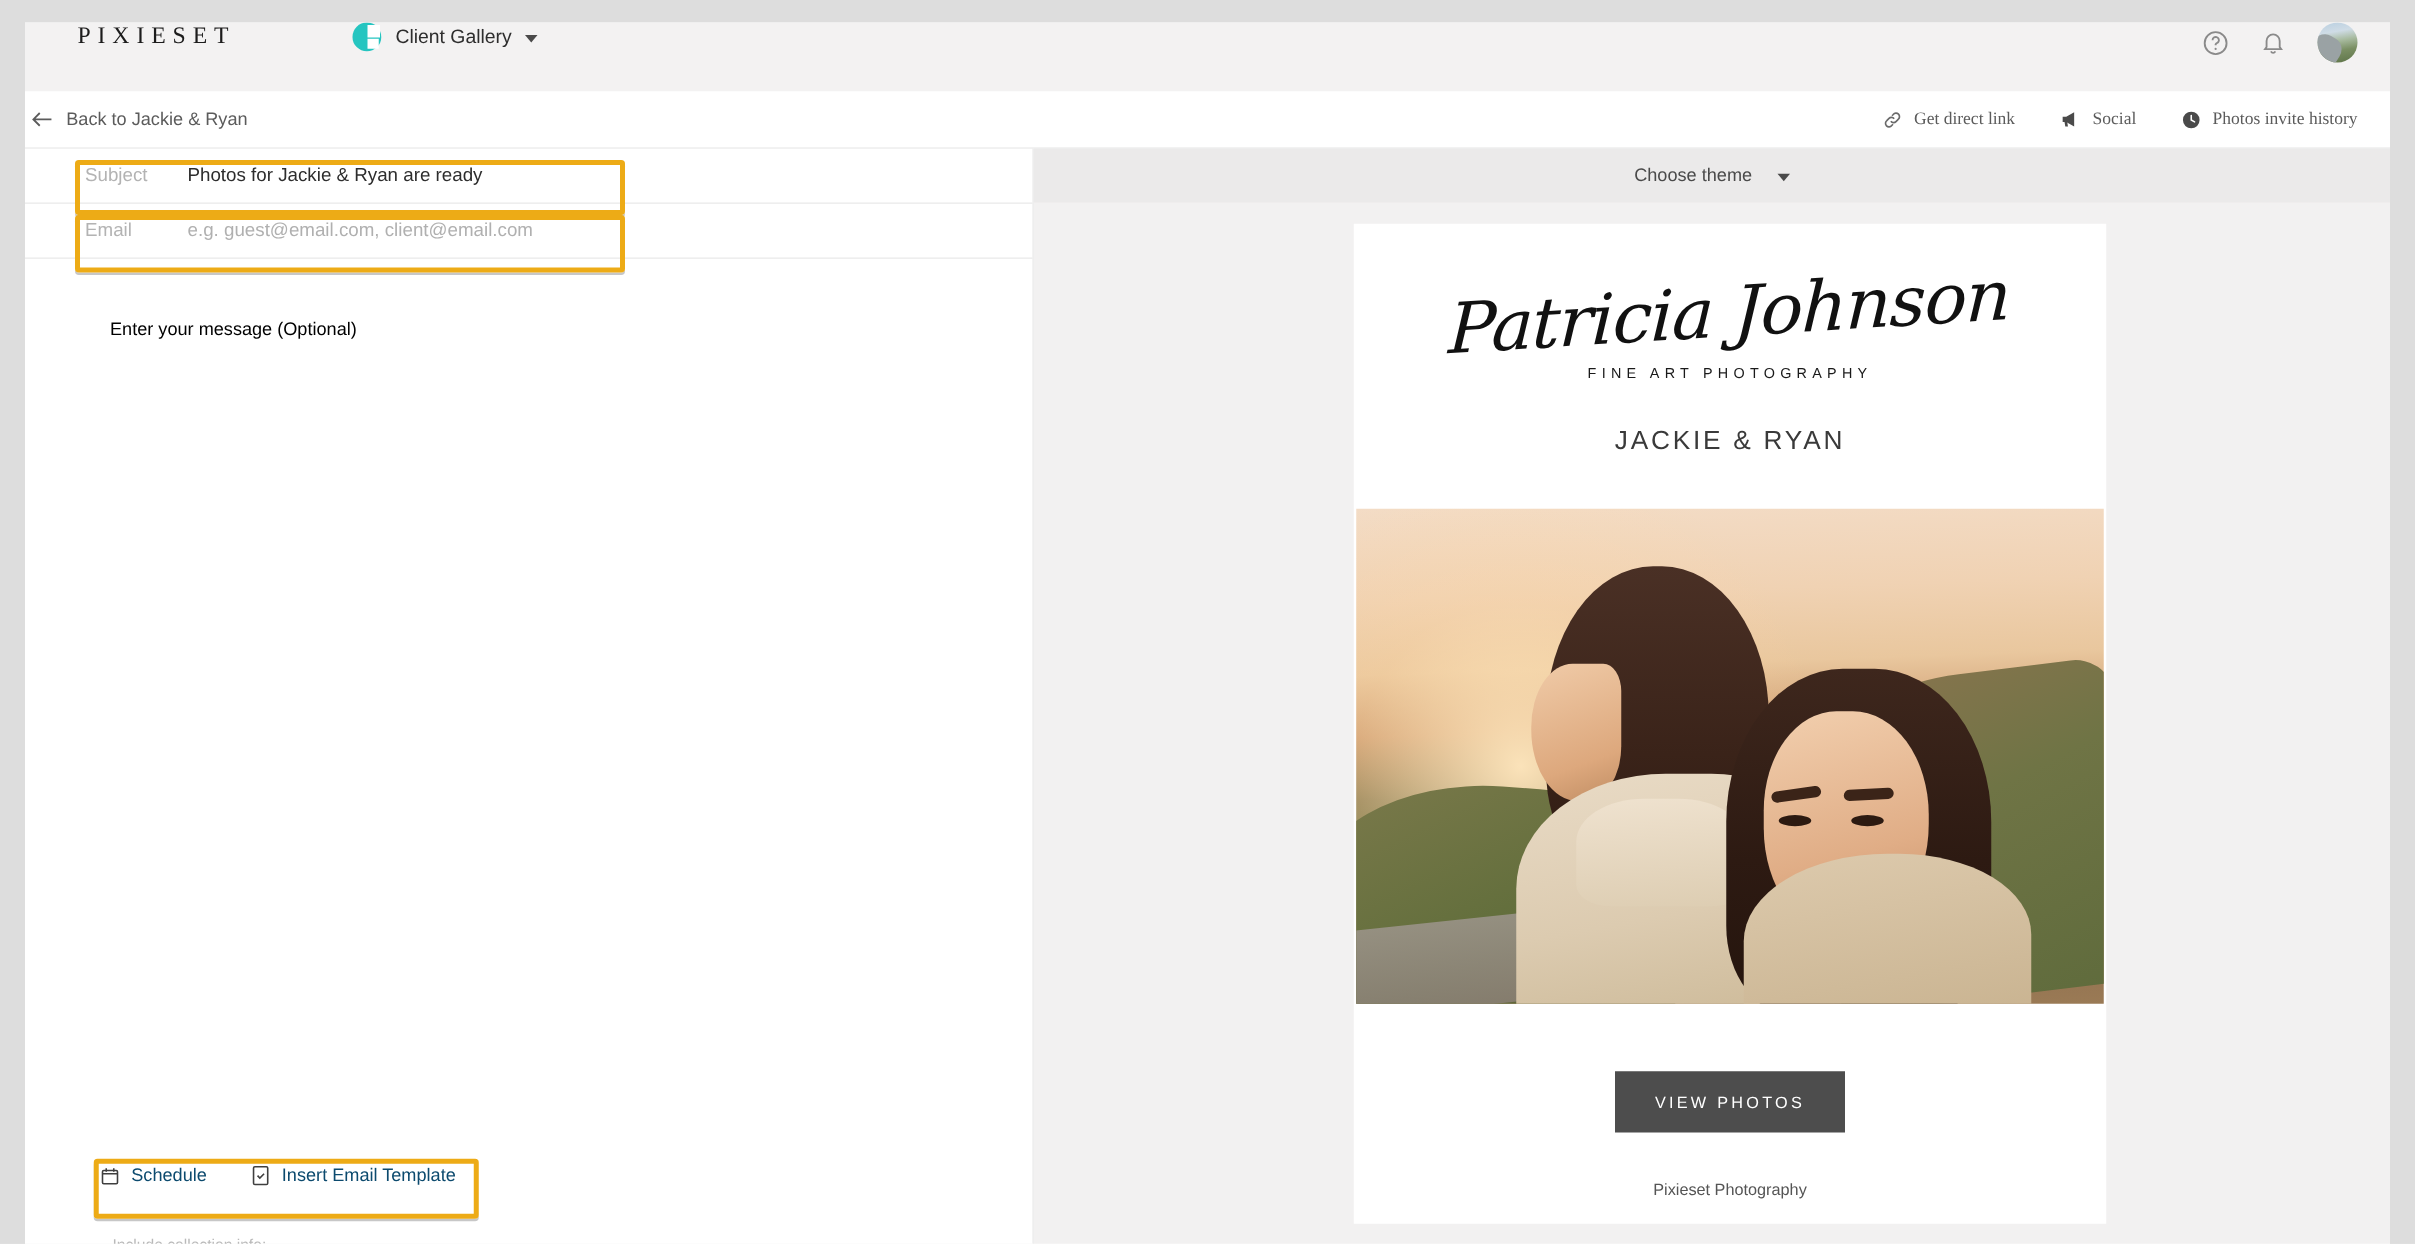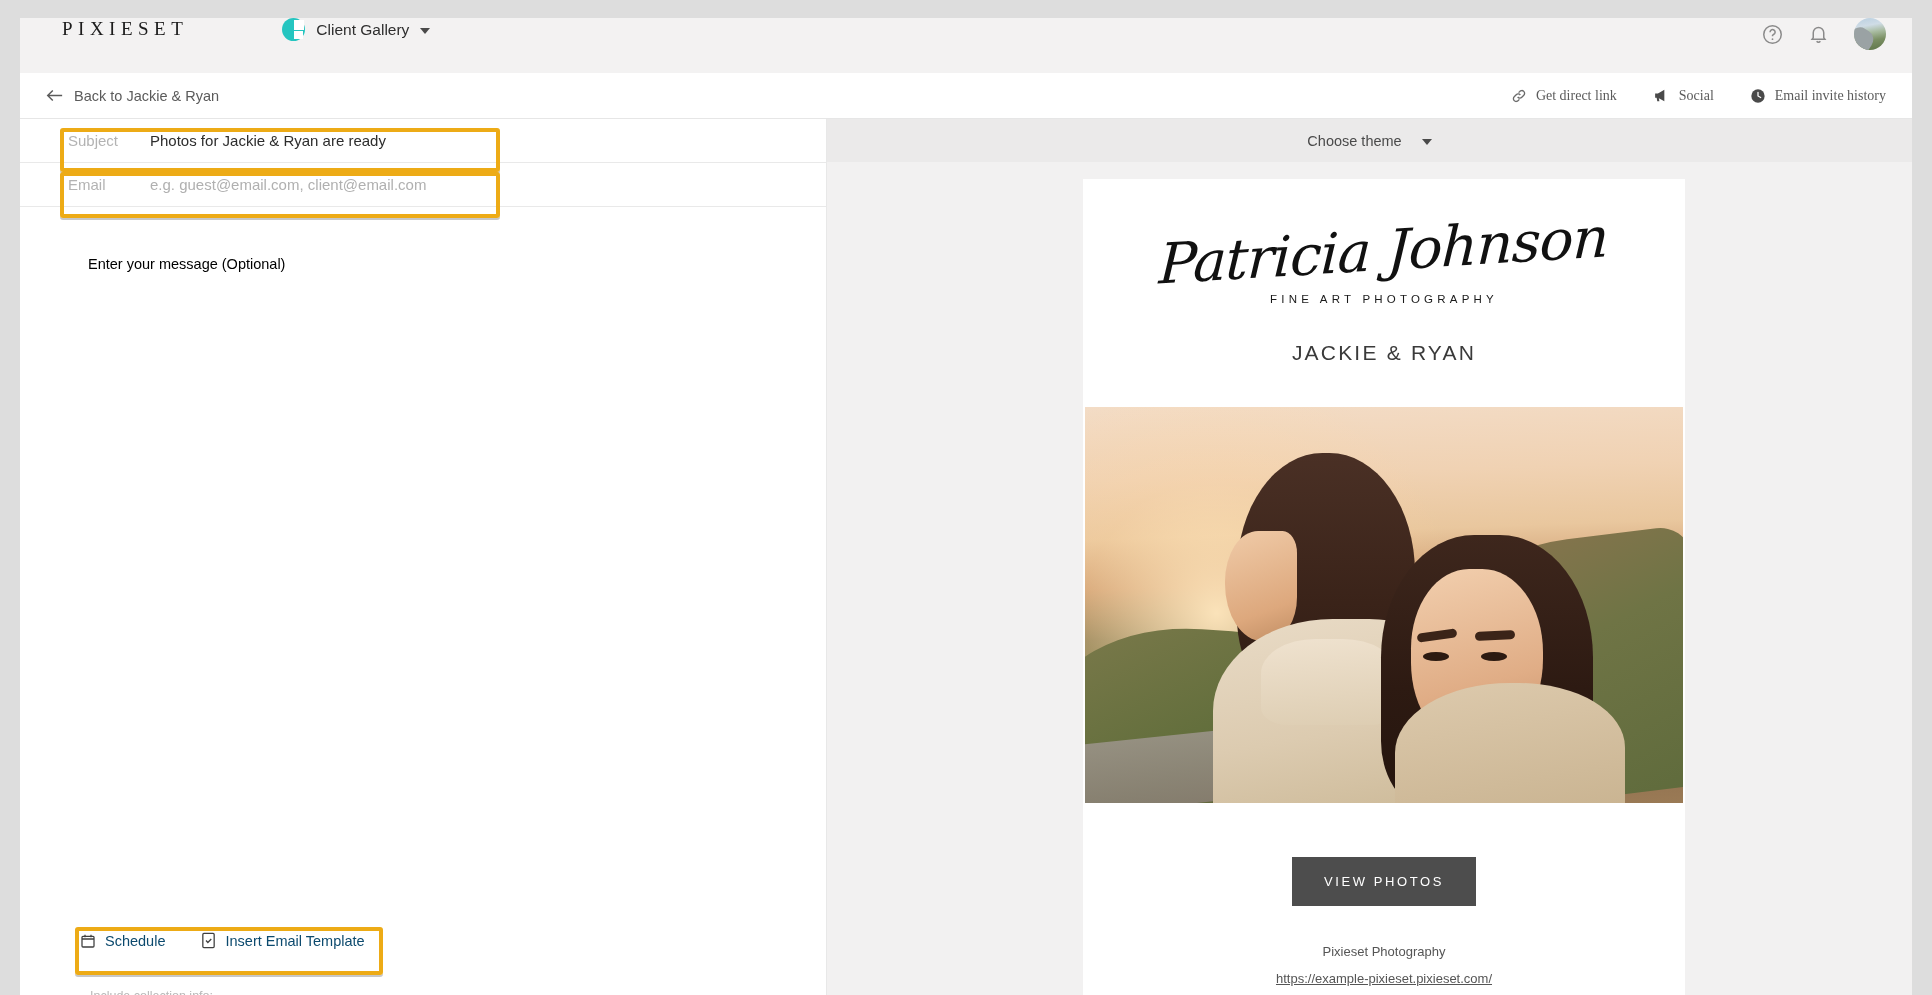--- a/index.html
+++ b/index.html
@@ -74,21 +74,21 @@
     content: ""; position: absolute; left: -6px; bottom: -4px;
     width: 24px; height: 26px; background: #9aa2a4;
     transform: rotate(32deg); border-radius: 40%;
   }
 
   
   .subbar {
     height: 46px; background: #ffffff;
     border-bottom: 1px solid #e6e6e6;
     display: flex; align-items: center;
-    padding: 0 26px 0 26px;
+    padding: 0 26px 0 5px;
   }
   .back-link {
     display: flex; align-items: center; gap: 11px;
     font-size: 14.5px; color: #5b5b5b; cursor: pointer;
   }
   .subbar-right { margin-left: auto; display: flex; align-items: center; gap: 36px; font-family: Liberation Serif, serif; }
   .sub-action {
     display: flex; align-items: center; gap: 9px;
     font-size: 14px; color: #5b5b5b; cursor: pointer;
   }
@@ -325,21 +325,21 @@
           <path d="M5 12h3l1 6H6z" fill="#4a4a4a"></path>
         </svg>
         <span>Social</span>
       </div>
 
       <div class="sub-action">
         <svg width="16" height="16" viewBox="0 0 24 24">
           <circle cx="12" cy="12" r="10" fill="#4a4a4a"></circle>
           <path d="M12 6.5V12l4 2.2" stroke="#fff" stroke-width="1.9" fill="none" stroke-linecap="round"></path>
         </svg>
-        <span>Email invite history</span>
+        <span>Photos invite history</span>
       </div>
     </div>
   </div>
 
   <div class="content">
 
     <div class="left-pane">
 
       <div class="field-row">
         <span class="field-label">Subject</span>
@@ -413,18 +413,17 @@
           <div class="p2-lips"></div>
           <div class="p2-sweater"></div>
         </div>
 
         <div class="cta-wrap">
           <button class="cta-btn">VIEW PHOTOS</button>
         </div>
 
         <div class="footer">
           <div class="footer-name">Pixieset Photography</div>
-          <a class="footer-url">https://example-pixieset.pixieset.com/</a>
         </div>
       </div>
     </div>
   </div>
 </div>
 
 </body></html>

